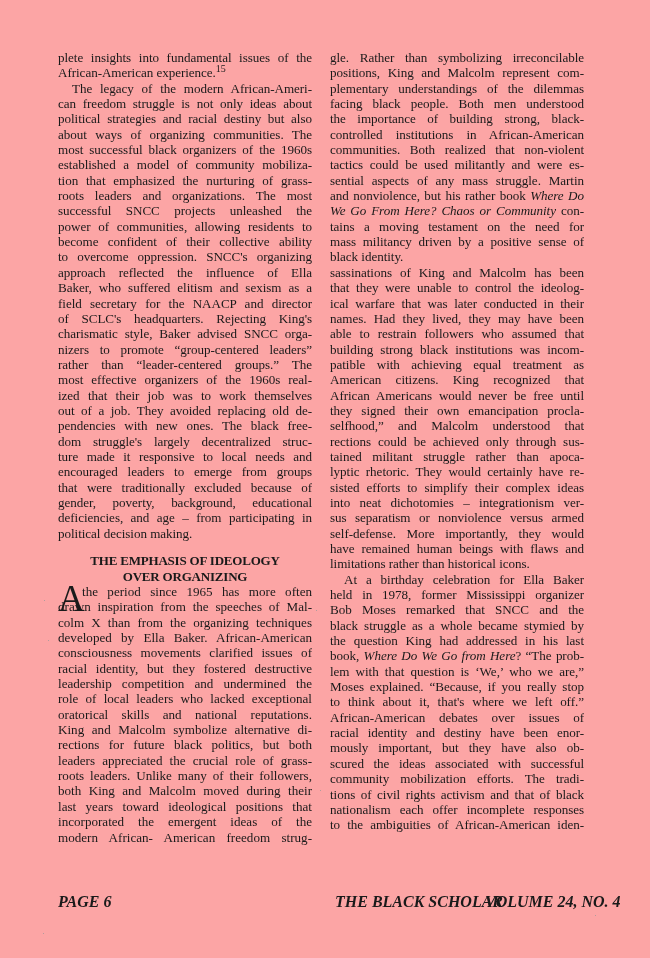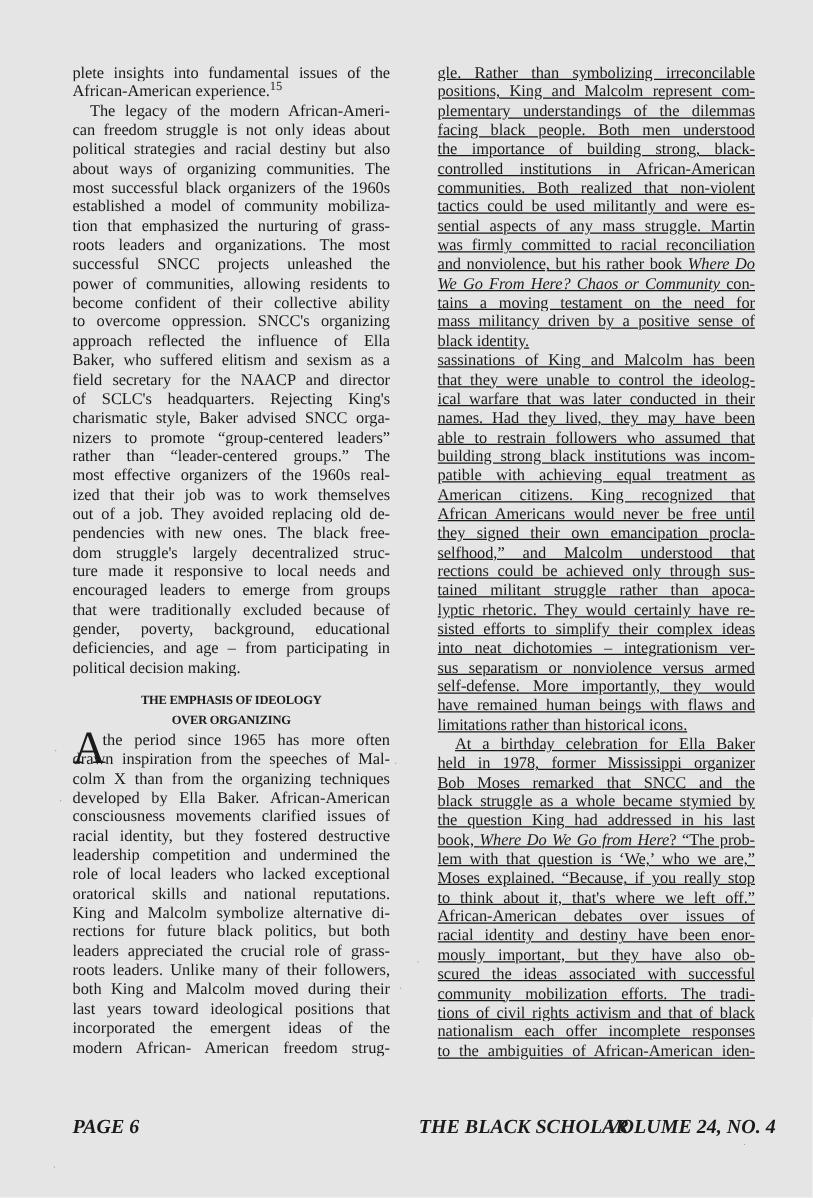--- a/index.html
+++ b/index.html
@@ -12,33 +12,33 @@
       height: 958px;
       position: relative;
       overflow: hidden;
       font-family: "Liberation Serif", "DejaVu Serif", serif;
       color: #1a1a1a;
     }
     .page {
       position: absolute;
       left: 0; top: 0;
       width: 650px; height: 958px;
-      background: #e5e5e5;
+      background: #fca5a5;
     }
     .col {
       position: absolute;
       top: 50px;
       width: 254px;
       font-size: 13.1px;
       line-height: 15.35px;
       text-align: justify;
       letter-spacing: -0.05px;
     }
     .col-left { left: 58px; }
-    .col-right { left: 350px; text-decoration: underline; }
+    .col-right { left: 330px; }
     .line {
       display: block;
       white-space: nowrap;
       text-align: justify;
       text-align-last: justify;
       height: 15.35px;
       overflow: hidden;
     }
     .line.last {
       text-align-last: left;
@@ -46,21 +46,21 @@
     .line.indent {
       padding-left: 14px;
     }
     .heading {
       position: absolute;
       left: 58px;
       width: 254px;
       top: 553px;
       text-align: center;
       font-weight: bold;
-      font-size: 10px;
+      font-size: 13px;
       line-height: 15.5px;
       letter-spacing: -0.2px;
     }
     .heading .hl { display: block; }
     .dropcap-block {
       position: absolute;
       left: 58px;
       top: 584px;
       width: 254px;
       font-size: 13.1px;
@@ -174,21 +174,20 @@
   <div class="col col-right">
     <span class="line">gle. Rather than symbolizing irreconcilable</span>
     <span class="line">positions, King and Malcolm represent com-</span>
     <span class="line">plementary understandings of the dilemmas</span>
     <span class="line">facing black people. Both men understood</span>
     <span class="line">the importance of building strong, black-</span>
     <span class="line">controlled institutions in African-American</span>
     <span class="line">communities. Both realized that non-violent</span>
     <span class="line">tactics could be used militantly and were es-</span>
     <span class="line">sential aspects of any mass struggle. Martin</span>
-    <span class="line">was firmly committed to racial reconciliation</span>
     <span class="line"><span>and nonviolence, but his rather book</span> <em>Where Do</em></span>
     <span class="line"><em>We Go From Here? Chaos or Community</em> <span>con-</span></span>
     <span class="line">tains a moving testament on the need for</span>
     <span class="line">mass militancy driven by a positive sense of</span>
     <span class="line last">black identity.</span>
 
     <span class="line">sassinations of King and Malcolm has been</span>
     <span class="line">that they were unable to control the ideolog-</span>
     <span class="line">ical warfare that was later conducted in their</span>
     <span class="line">names. Had they lived, they may have been</span>

